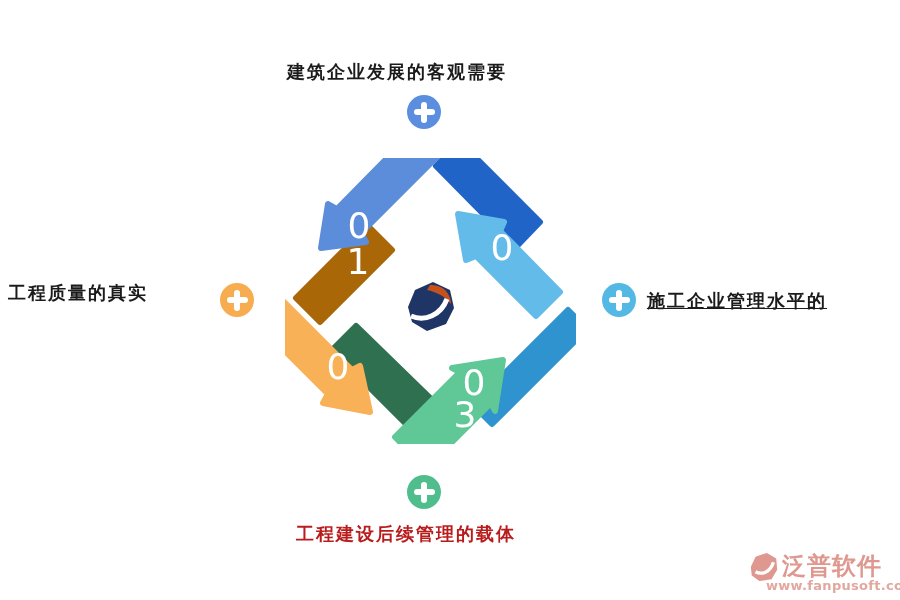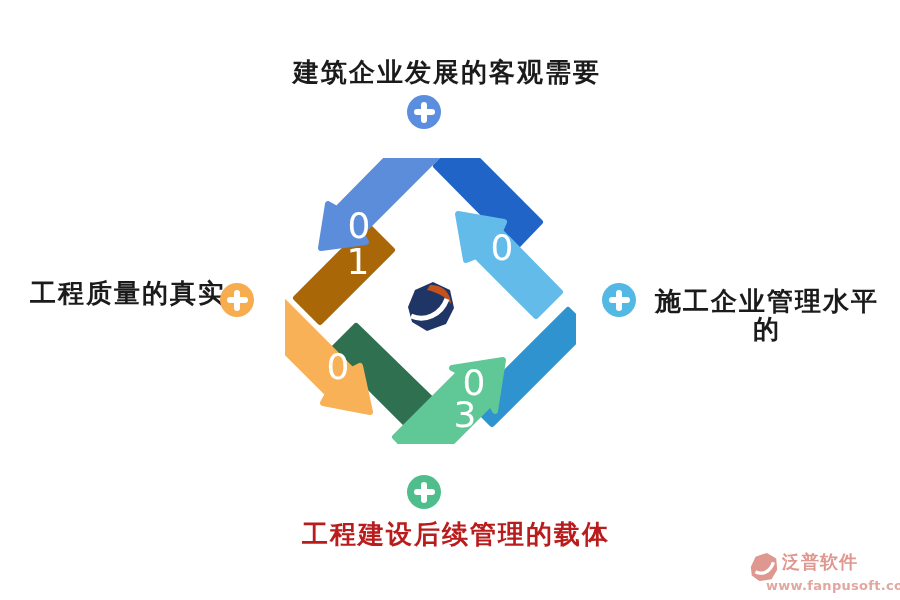--- a/index.html
+++ b/index.html
@@ -1,54 +1,54 @@
 <!DOCTYPE html>
 <html><head>
 <meta charset="utf-8">
 <style>
   html,body{margin:0;padding:0;background:#fff;}
   .stage{
     position:relative;width:900px;height:600px;overflow:hidden;background:#fff;
     font-family:"DejaVu Sans","Liberation Sans",sans-serif;
   }
   .label{
-    position:absolute;font-weight:700;font-size:26px;letter-spacing:2px;
-    color:#1b1b1b;text-align:center;line-height:28px;white-space:nowrap;
+    position:absolute;font-weight:700;font-size:18px;letter-spacing:2px;
+    color:#1b1b1b;text-align:left;line-height:28px;white-space:nowrap;
   }
   .label.multi{white-space:normal;}
   .plus{
     position:absolute;width:34px;height:34px;border-radius:50%;
   }
   .plus::before,.plus::after{
     content:"";position:absolute;background:#fff;border-radius:3px;
   }
   .plus::before{width:21px;height:5.5px;left:6.5px;top:14.2px;}
   .plus::after{width:5.5px;height:21px;left:14.2px;top:6.5px;}
   .diagram{position:absolute;left:280px;top:152px;width:300px;height:300px;}
   .watermark{position:absolute;left:748px;top:549px;width:150px;height:46px;}
   .wm-glyph{position:absolute;left:0;top:2px;}
-  .wm-brand{position:absolute;left:34px;top:1px;font-size:18px;font-weight:700;letter-spacing:1px;white-space:nowrap;}
+  .wm-brand{position:absolute;left:34px;top:1px;font-size:24px;font-weight:700;letter-spacing:1px;white-space:nowrap;}
   .wm-url{position:absolute;left:18px;top:29px;font-size:13px;font-weight:700;letter-spacing:0.3px;white-space:nowrap;}
   svg text{font-family:"DejaVu Sans","Liberation Sans",sans-serif;}
 </style>
 </head>
 <body>
 
 <div class="stage">
 
   <div class="label" style="left: 287px; top: 58px; width: 320px; color: rgb(27, 27, 27);">建筑企业发展的客观需要</div>
   <span class="plus" style="left: 407px; top: 95px; background: rgb(92, 142, 223);"></span>
 
   <div class="label multi" style="left: 8px; top: 279px; width: 240px; color: rgb(27, 27, 27);">
     <div>工程质量的真实</div>
   </div>
   <span class="plus" style="left: 220px; top: 283px; background: rgb(246, 172, 79);"></span>
 
   <span class="plus" style="left: 602px; top: 283px; background: rgb(84, 184, 229);"></span>
-  <div class="label multi" style="left: 647px; top: 287px; width: 240px; color: rgb(27, 27, 27);">
+  <div class="label multi" style="left: 647px; top: 287px; width: 240px; color: rgb(27, 27, 27); text-decoration: underline;">
     <div>施工企业管理水平的</div>
   </div>
 
   <span class="plus" style="left: 407px; top: 475px; background: rgb(79, 190, 140);"></span>
   <div class="label" style="left: 296px; top: 520px; width: 320px; color: #b91c1c;">工程建设后续管理的载体</div>
 
   <svg class="diagram" viewBox="0 0 300 300">
     <defs>
       <clipPath id="octaclip">
           <rect x="5" y="6" width="291" height="286"></rect>

